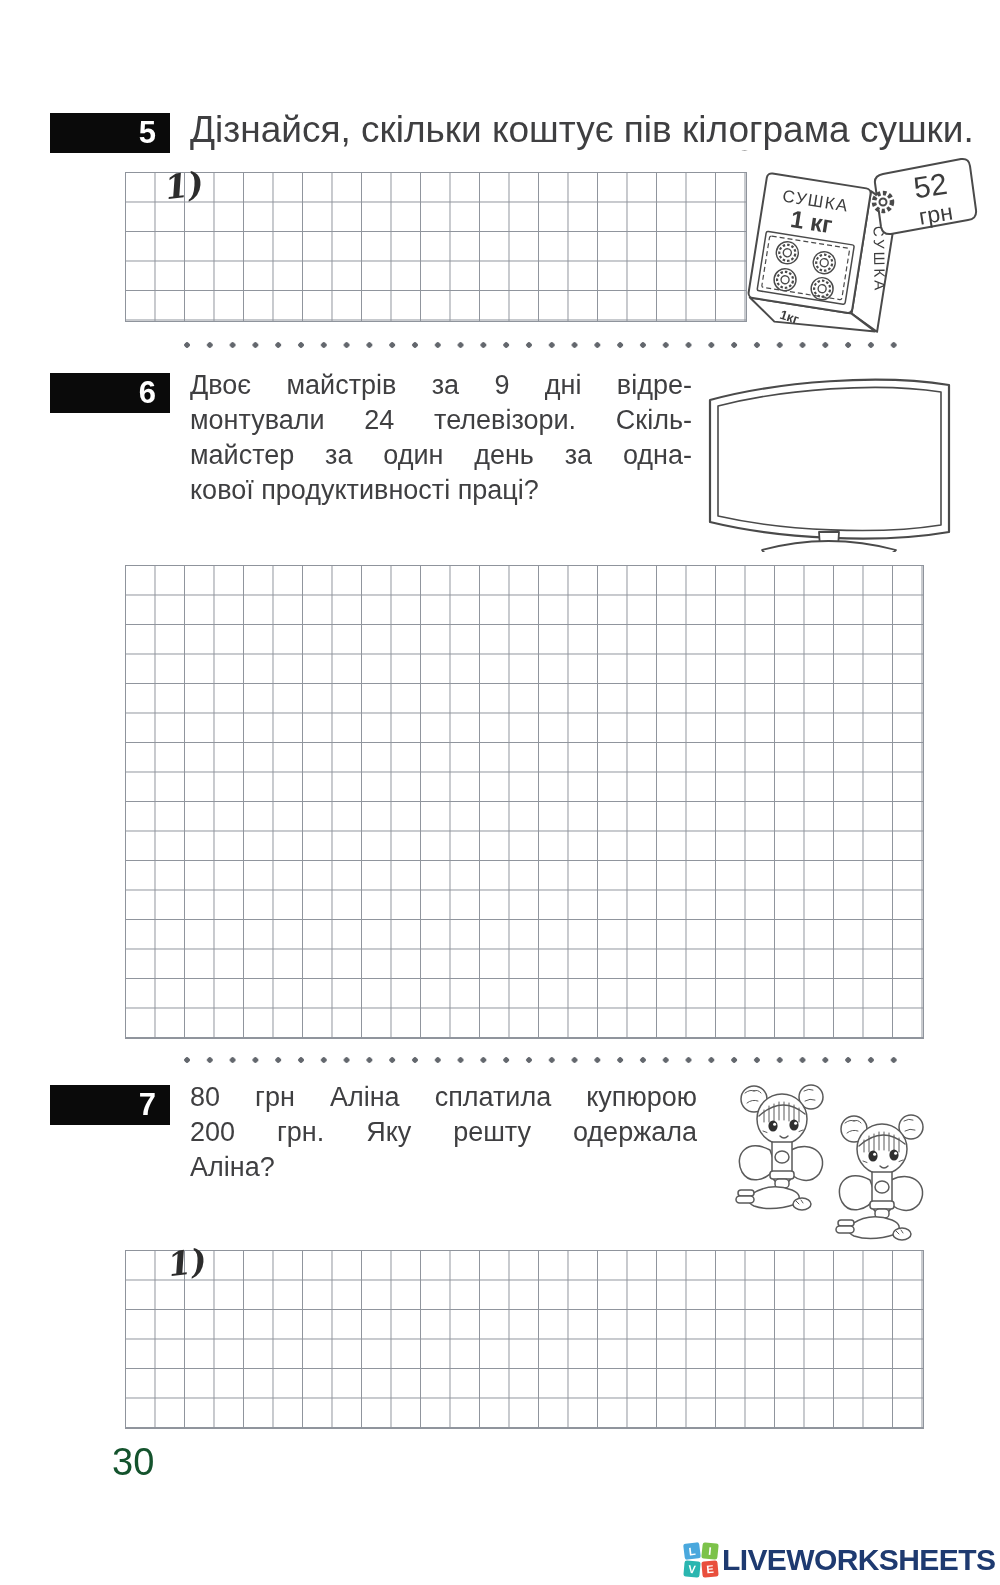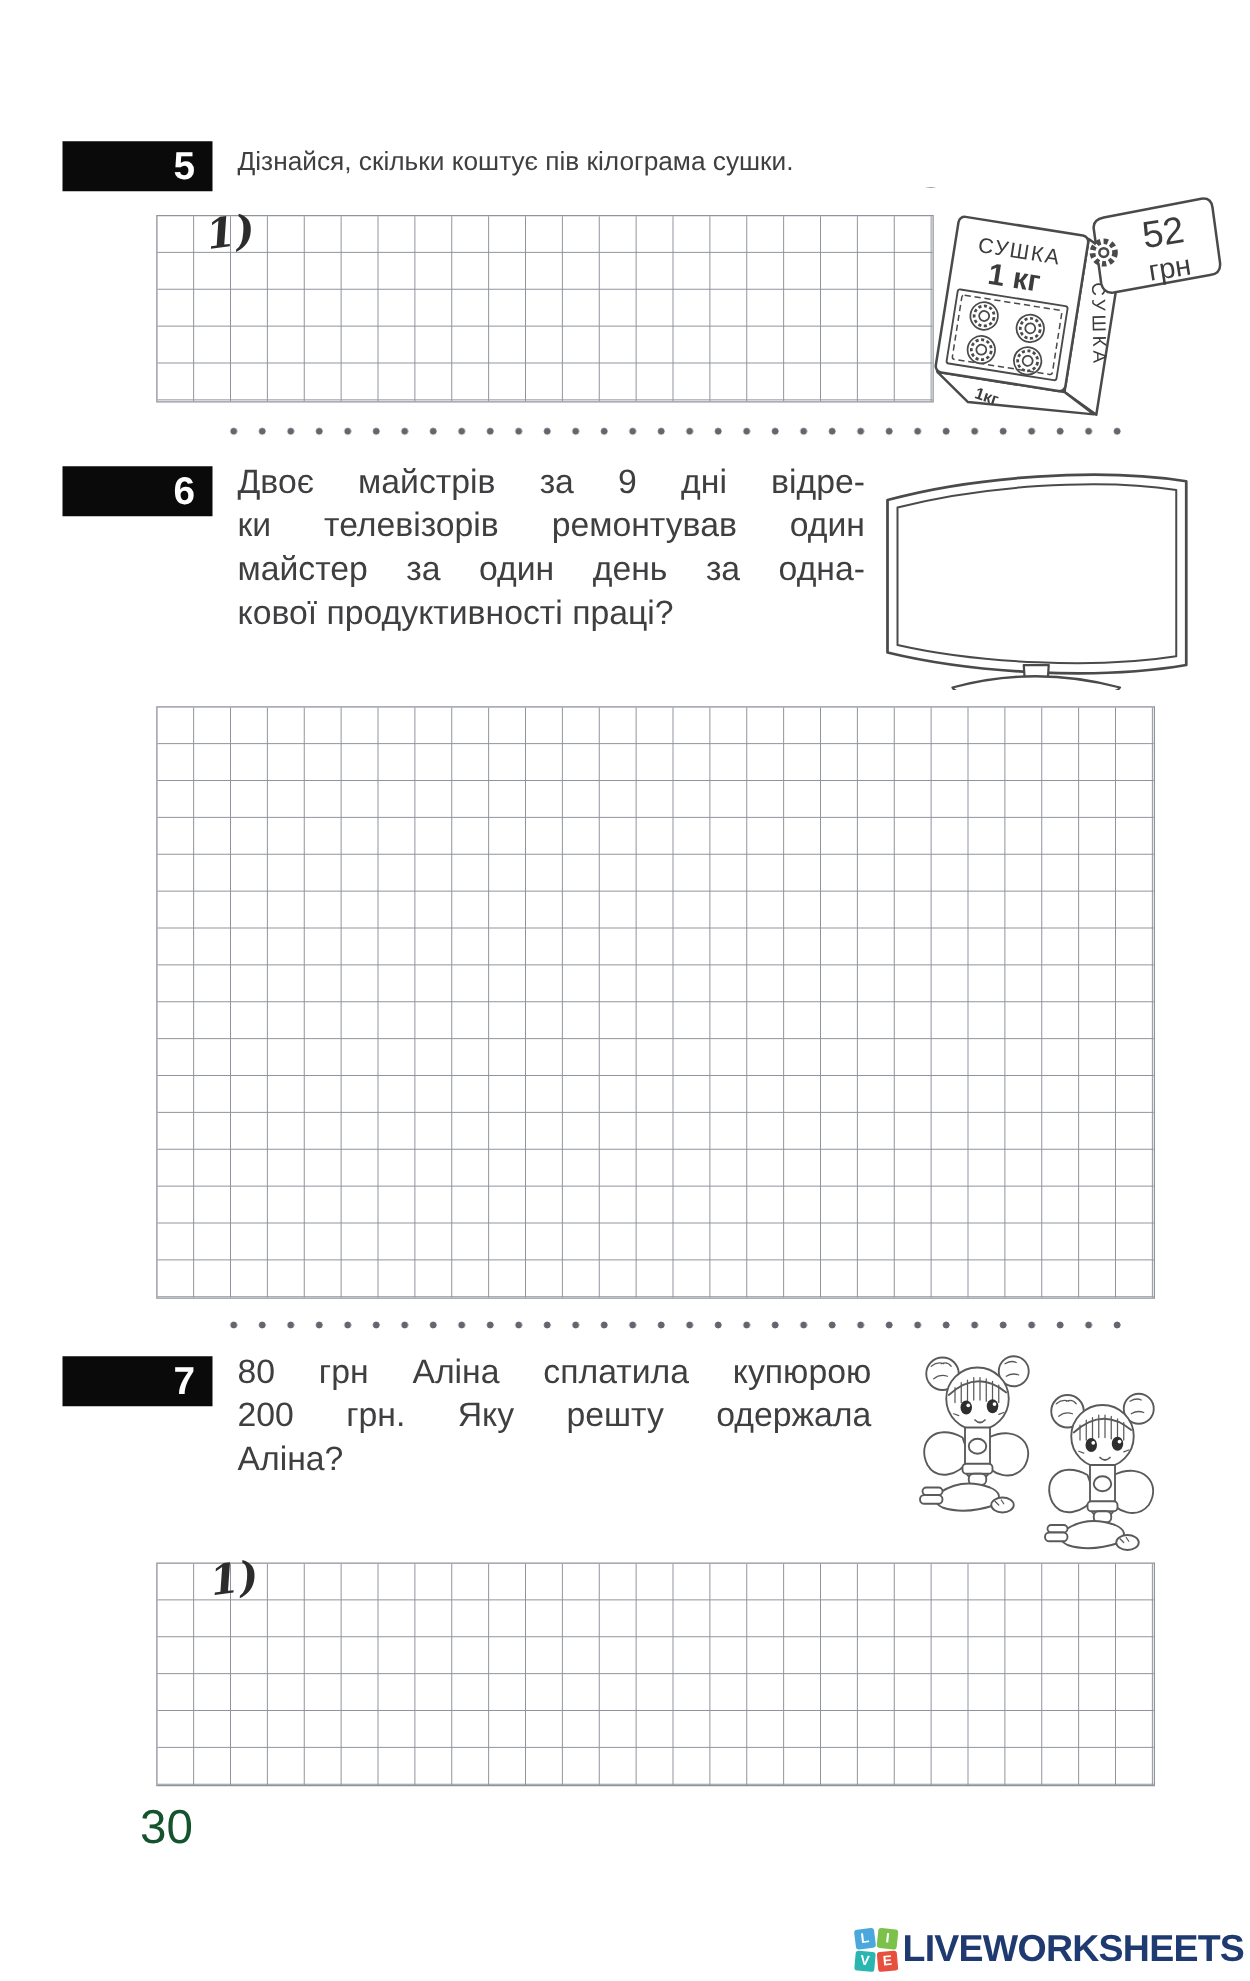--- a/index.html
+++ b/index.html
@@ -11,21 +11,21 @@
   
   .badge {
     position:absolute; left:50px; width:120px; height:40px;
     background:var(--badge-bg,#0a0a0a); color:var(--badge-text,#fff);
     display:flex; align-items:center; justify-content:flex-end;
     padding-right:14px; box-sizing:border-box;
     font-size:31px; font-weight:bold;
   }
   
   .ptitle {
-    position:absolute; left:190px; font-size:21px; line-height:35px;
+    position:absolute; left:190px; font-size:37px; line-height:35px;
     color:var(--text,#3f3f41); white-space:nowrap;
   }
   .ptext { position:absolute; left:190px; font-size:27px; color:var(--text,#3f3f41); }
   .ptext .ln { line-height:35px; text-align:justify; text-align-last:justify; }
   .ptext .ln.last { text-align-last:left; }
   
   .grid {
     position:absolute; box-sizing:content-box;
     border:1px solid var(--grid-line,#8f949c);
     background-image:
@@ -116,21 +116,21 @@
     </svg>
   </div>
 
   <div class="dots" style="left:183px; top:341px; width:722px;"></div>
 
   <div class="badge" style="top:373px;">
     <span>6</span>
   </div>
   <div class="ptext" style="top:368px; width:502px;">
     <div class="ln">Двоє майстрів за 9 дні відре-</div>
-    <div class="ln">ки телевізорів ремонтував один</div>
+    <div class="ln">монтували 24 телевізори. Скіль-</div>
     <div class="ln">майстер за один день за одна-</div>
     <div class="ln last">кової продуктивності праці?</div>
   </div>
 
   <div class="illus" style="left:700px; top:372px;">
     <svg width="258" height="180" viewBox="0 0 258 180" fill="none">
       <g stroke="#4a4a4a" stroke-width="2.2" stroke-linejoin="round">
         <path d="M10,28 C80,9 180,2 249,13 L249,160 C180,172 80,167 10,150 Z" fill="#fff"></path>
         <path d="M18,34 C84,17 178,10 241,20 L241,153 C178,163 84,159 18,144 Z" fill="#fff" stroke-width="1.6"></path>
         <path d="M119,160 L139,160 L138,175 L120,175 Z" fill="#fff" stroke-width="1.8"></path>

